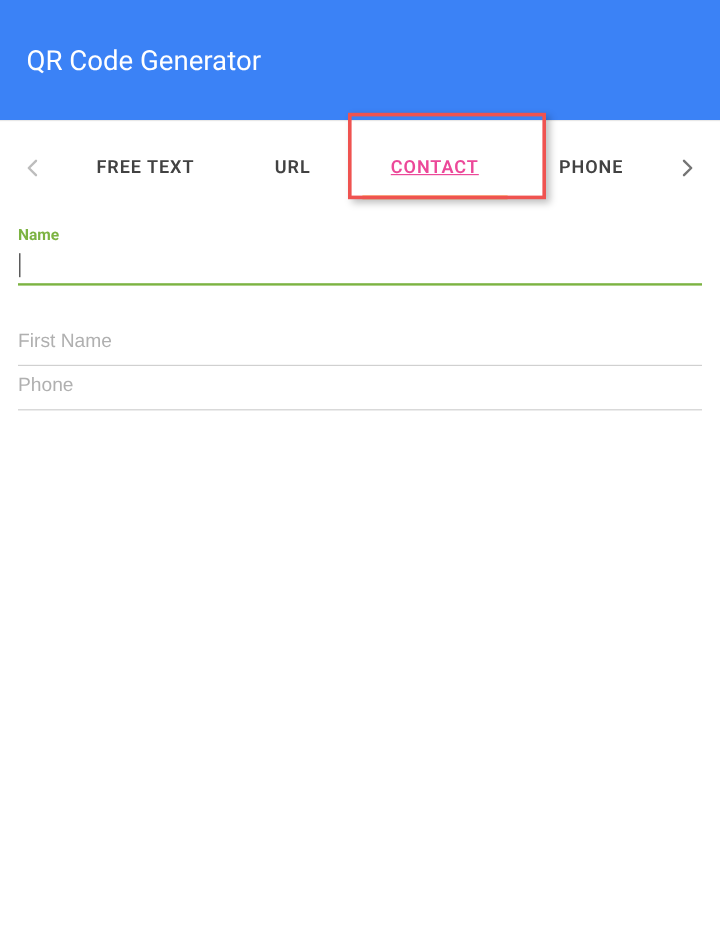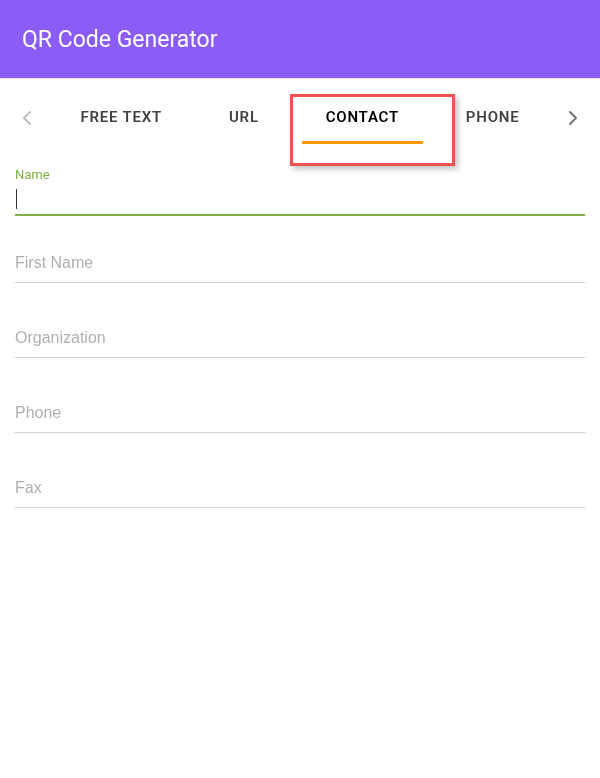--- a/index.html
+++ b/index.html
@@ -4,22 +4,22 @@
   <style>
     * { box-sizing: border-box; margin: 0; padding: 0; }
     body {
       font-family: -apple-system, BlinkMacSystemFont, "Segoe UI", Roboto, Arial, sans-serif;
       width: 600px;
       height: 778px;
       background: #fff;
       overflow: hidden;
     }
     .header {
-      background: #8b5cf6;
-      height: 78px;
+      background: #3b82f6;
+      height: 100px;
       display: flex;
       align-items: center;
       padding: 0 22px;
     }
     .header-title {
       color: #fff;
       font-size: 23px;
       font-weight: 400;
     }
     .content {
@@ -58,21 +58,22 @@
       font-size: 15px;
       font-weight: 600;
       letter-spacing: 0.8px;
       color: #424242;
       cursor: pointer;
       padding: 12px 6px 14px 6px;
       position: relative;
       text-align: center;
     }
     .tab.active {
-      color: #000000;
+      color: #ec4899;
+      text-decoration: underline;
     }
     .tab.active::after {
       content: "";
       position: absolute;
       left: -18px;
       right: -18px;
       bottom: -4px;
       height: 3px;
       background: #ff9800;
     }
@@ -84,28 +85,27 @@
       width: 165px;
       height: 72px;
       box-shadow: 3px 3px 6px rgba(0,0,0,0.25);
       pointer-events: none;
       z-index: 10;
     }
     .form {
       padding-top: 18px;
     }
     .field-group {
-      margin-bottom: 38px;
     }
     .field-group.first {
       margin-bottom: 30px;
     }
     .field-label {
       font-size: 13px;
-      font-weight: 400;
+      font-weight: 700;
       color: #7cb342;
       display: block;
       margin-bottom: 4px;
     }
     .field-input {
       width: 100%;
       border: none;
       border-bottom: 2px solid #7cb342;
       font-size: 15px;
       padding: 6px 0 8px 0;
@@ -168,31 +168,25 @@
       <div style="border-bottom:2px solid #7cb342; padding:2px 0 6px 0; height:30px;">
         <span class="cursor-bar"></span>
         <input type="text" style="border: none; outline: none; width: 90%; font-size: 15px; background: transparent;" value="">
       </div>
     </div>
 
     <div class="field-group">
       <input class="field-input plain" type="text" placeholder="First Name" style="">
     </div>
 
-    <div class="field-group">
-      <input class="field-input plain" type="text" placeholder="Organization" style="">
-    </div>
 
 
     <div class="field-group">
       <input class="field-input plain" type="text" placeholder="Phone" style="">
     </div>
 
 
-    <div class="field-group">
-      <input class="field-input plain" type="text" placeholder="Fax" style="">
-    </div>
 
 
   </div>
 </div>
 
 <div class="highlight-box"></div>
 
 </body></html>

